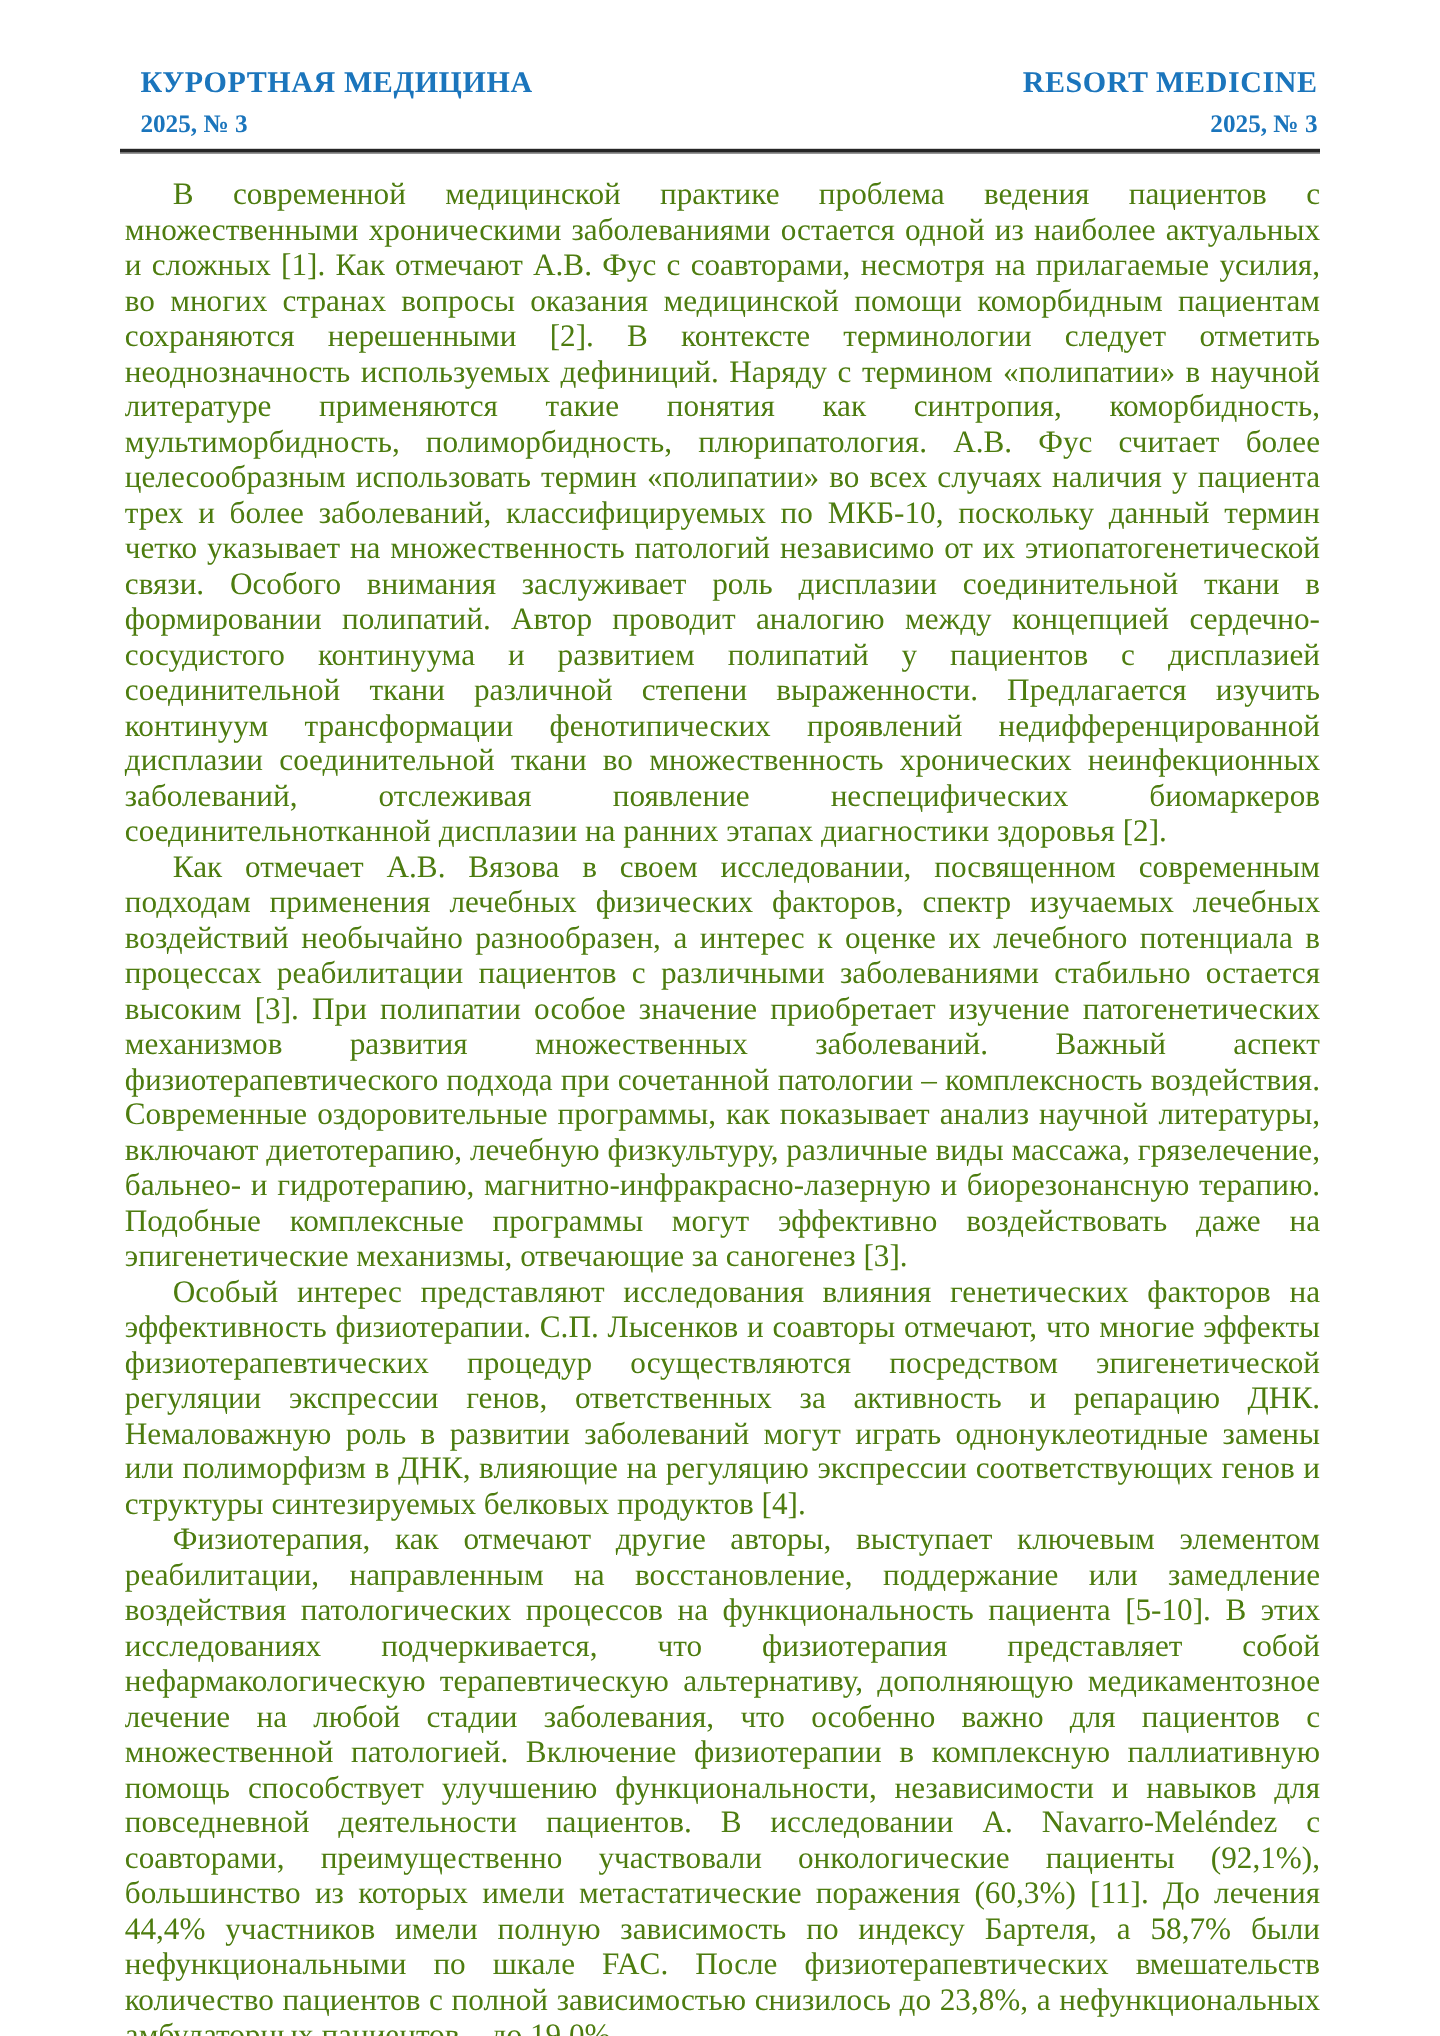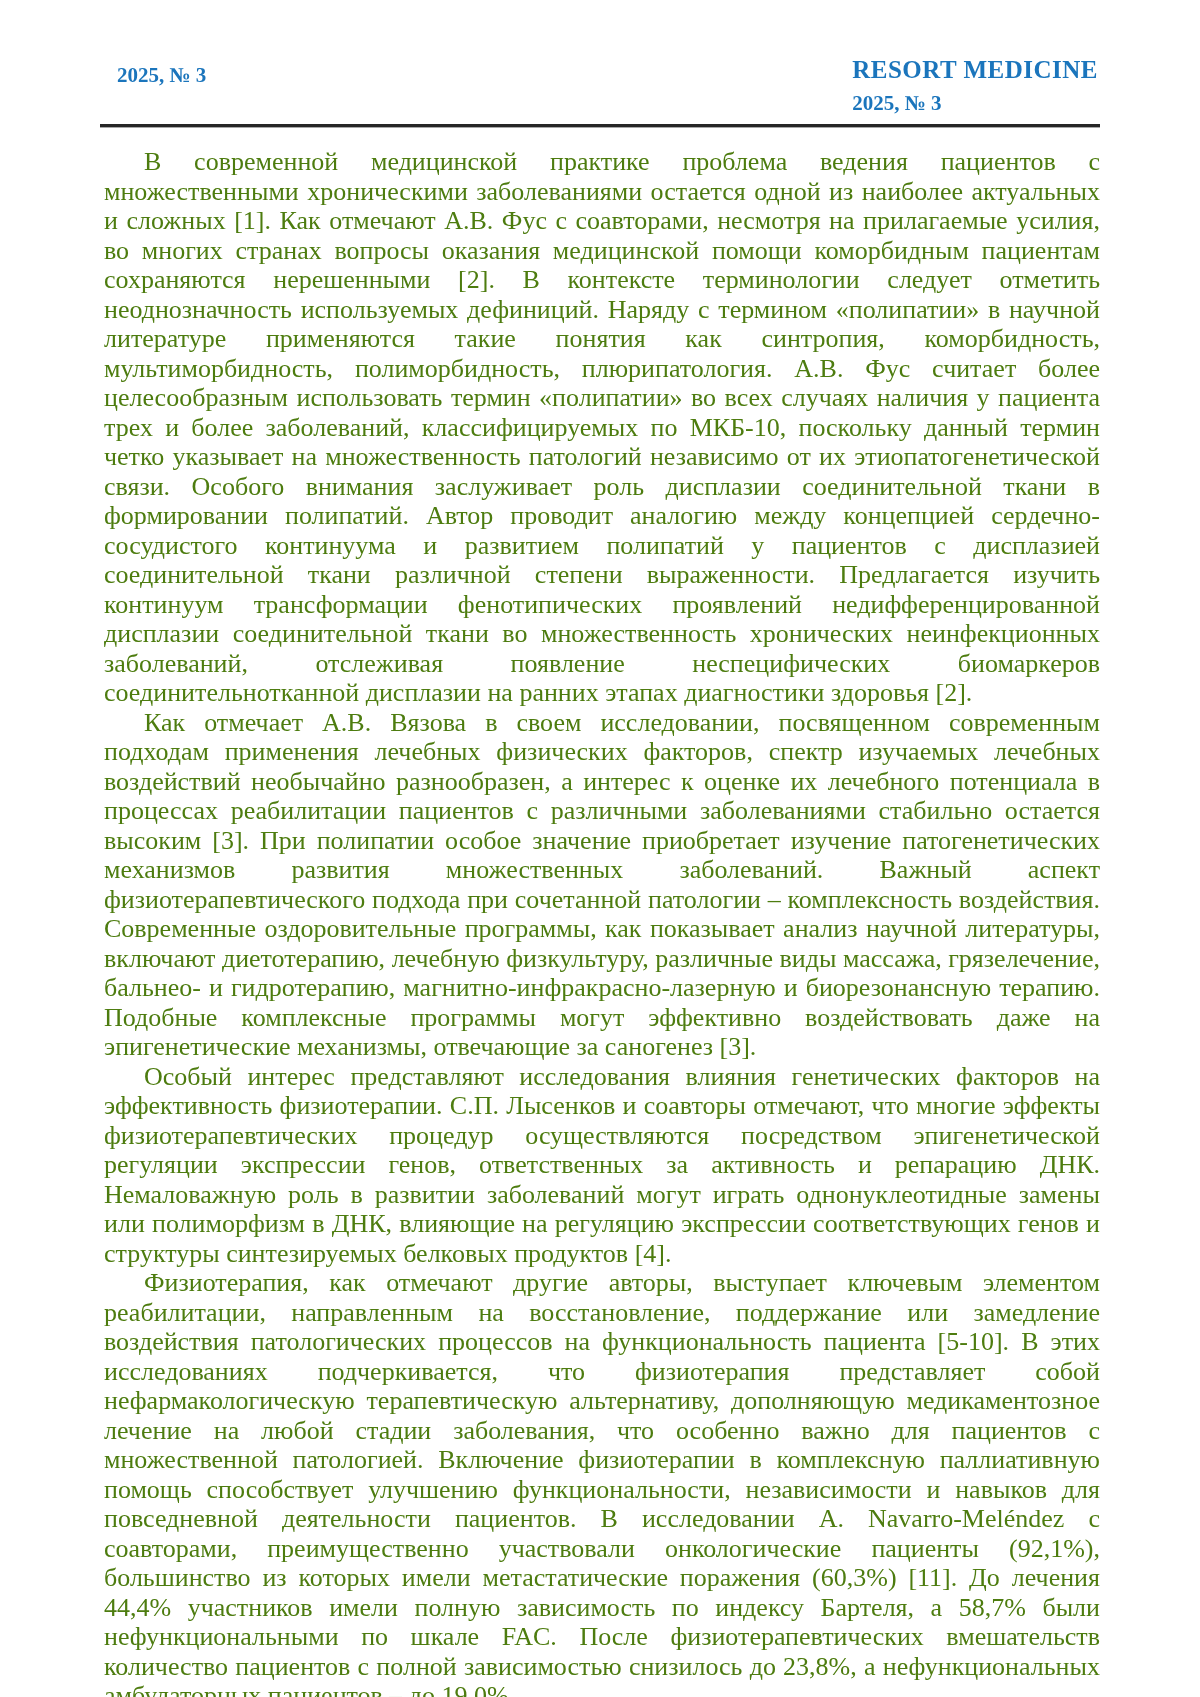--- a/index.html
+++ b/index.html
@@ -19,21 +19,21 @@
     left: 117px;
     right: 102px;
     top: 56px;
     display: flex;
     justify-content: space-between;
     align-items: flex-start;
     color: var(--accent, #1b75bc);
     font-family: "Liberation Serif", serif;
     font-weight: 700;
   }
-  .header-right { }
+  .header-right { text-align: right; }
   .journal-name {
     font-size: 25px;
     letter-spacing: 0.5px;
     line-height: 1.1;
   }
   .journal-issue {
     font-size: 21px;
     margin-top: 7px;
     font-family: Liberation Serif, serif;
   }
@@ -74,20 +74,21 @@
     color: #1c1c1c;
   }
 </style>
 </head>
 <body>
 
 <div class="page">
 
   <header class="header">
     <div class="header-left">
+      <div class="journal-name">КУРОРТНАЯ МЕДИЦИНА</div>
       <div class="journal-issue">2025, № 3</div>
     </div>
     <div class="header-right">
       <div class="journal-name">RESORT MEDICINE</div>
       <div class="journal-issue">2025, № 3</div>
     </div>
   </header>
 
   <div class="rule"></div>
 

